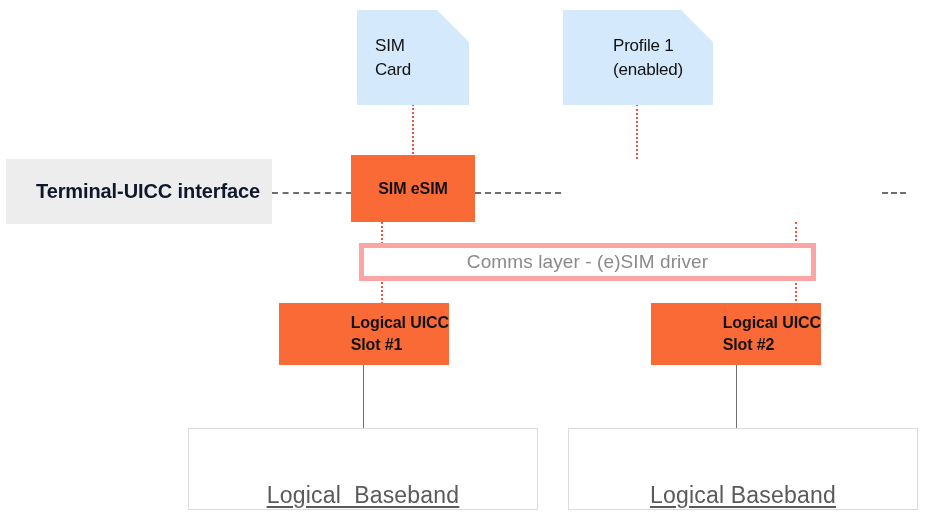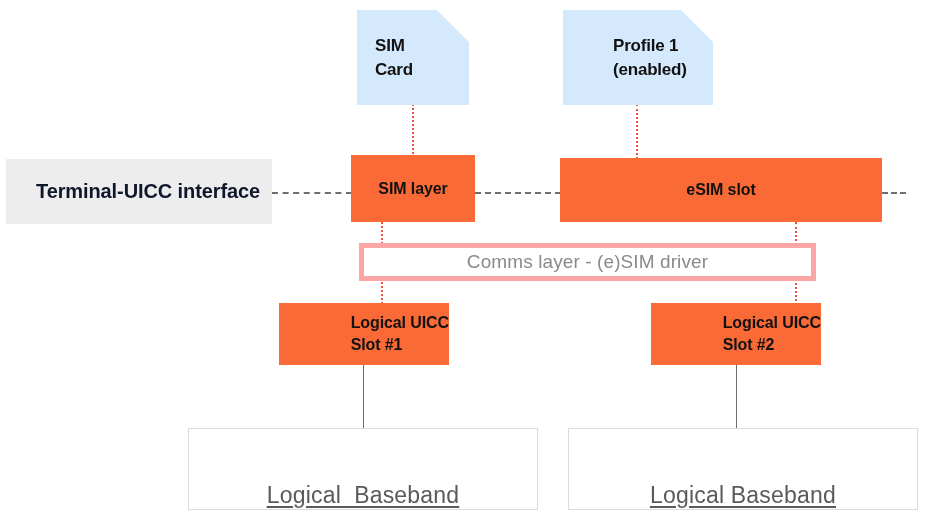--- a/index.html
+++ b/index.html
@@ -26,21 +26,21 @@
   
   .card {
     display: flex;
     align-items: center;
     padding-left: 18px;
     -webkit-clip-path: polygon(0 0, calc(100% - 32px) 0, 100% 32px, 100% 100%, 0 100%);
     clip-path: polygon(0 0, calc(100% - 32px) 0, 100% 32px, 100% 100%, 0 100%);
   }
   .card .label {
     font-size: 17px;
-    font-weight: bold;
+    font-weight: normal;
     color: #111111;
     line-height: 1.38;
     letter-spacing: -0.2px;
   }
   .card.blue  { background: #d4e9fb; }
   .card.grey  { background: #ebebeb; }
 
   
   .slot {
     background: #fa6a36;
@@ -151,26 +151,23 @@
     <span class="label" style="white-space:pre-line;margin-left:32px;">Profile 1
 (enabled)</span>
   </div>
 
 
   <div class="node flatbox" style="left:6px; top:159px; width:266px; height:65px;">
     <span class="label">Terminal-UICC interface</span>
   </div>
 
   <div class="node slot center" style="left:351px; top:155px; width:124px; height:67px;">
-    <span class="label">SIM layer</span>
+    <span class="label">SIM eSIM</span>
   </div>
 
-  <div class="node slot center" style="left:560px; top:158px; width:322px; height:64px;">
-    <span class="label">eSIM slot</span>
-  </div>
 
   <div class="node outlined" style="left:359px; top:243px; width:457px; height:38px;">
     <span class="label">Comms layer - (e)SIM driver</span>
   </div>
 
   <div class="node slot left" style="left:279px; top:303px; width:170px; height:62px;">
     <span class="label" style="white-space:pre-line;">Logical UICC
 Slot #1</span>
   </div>
 

